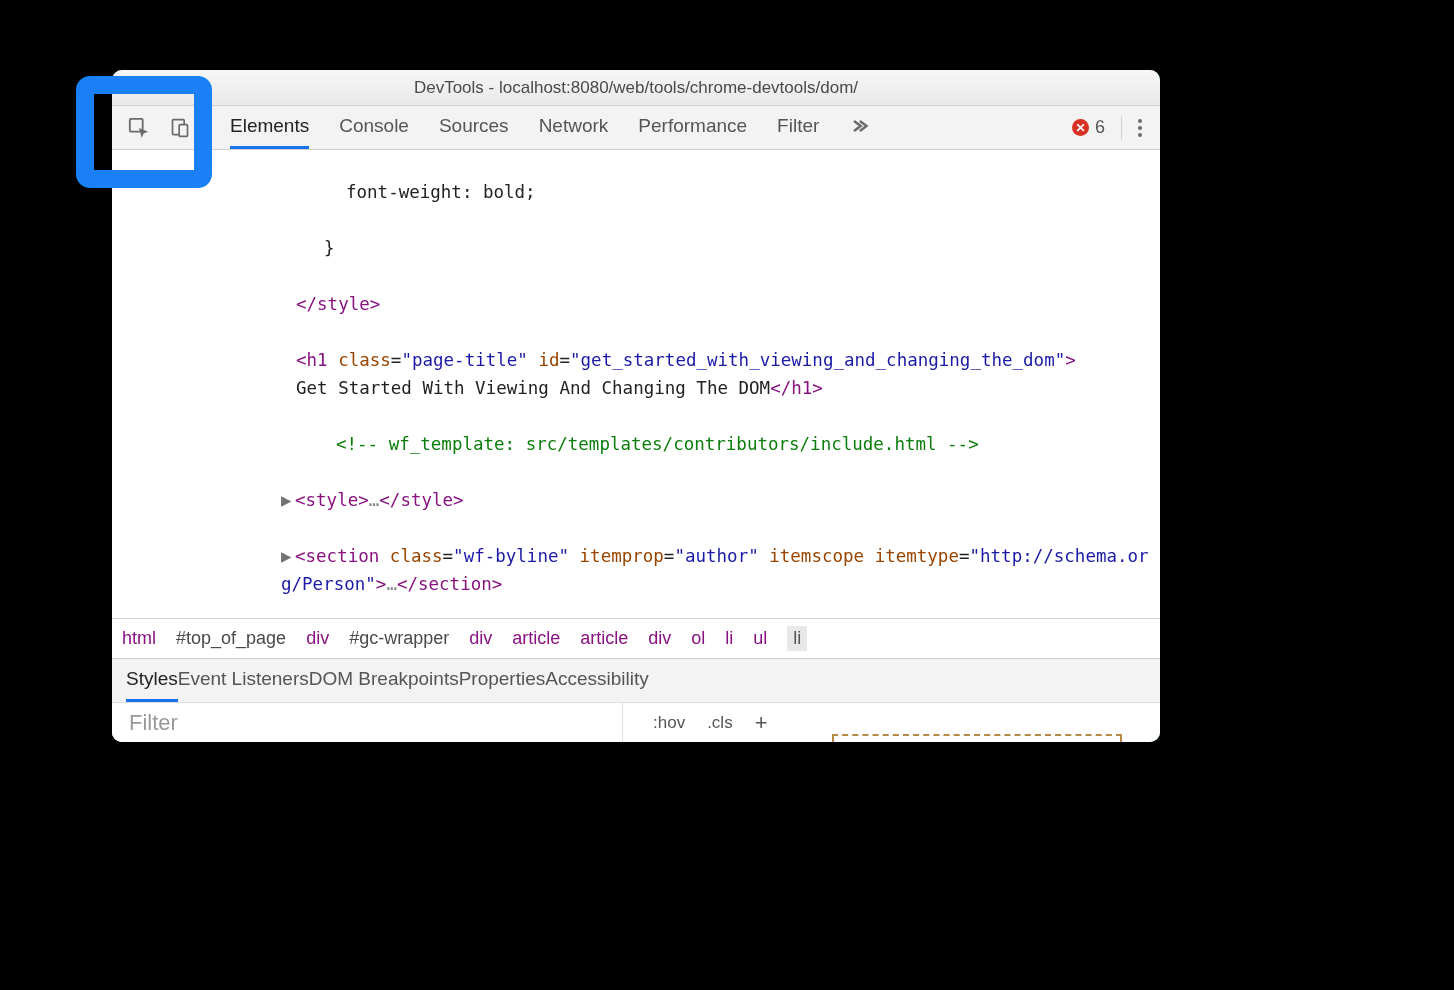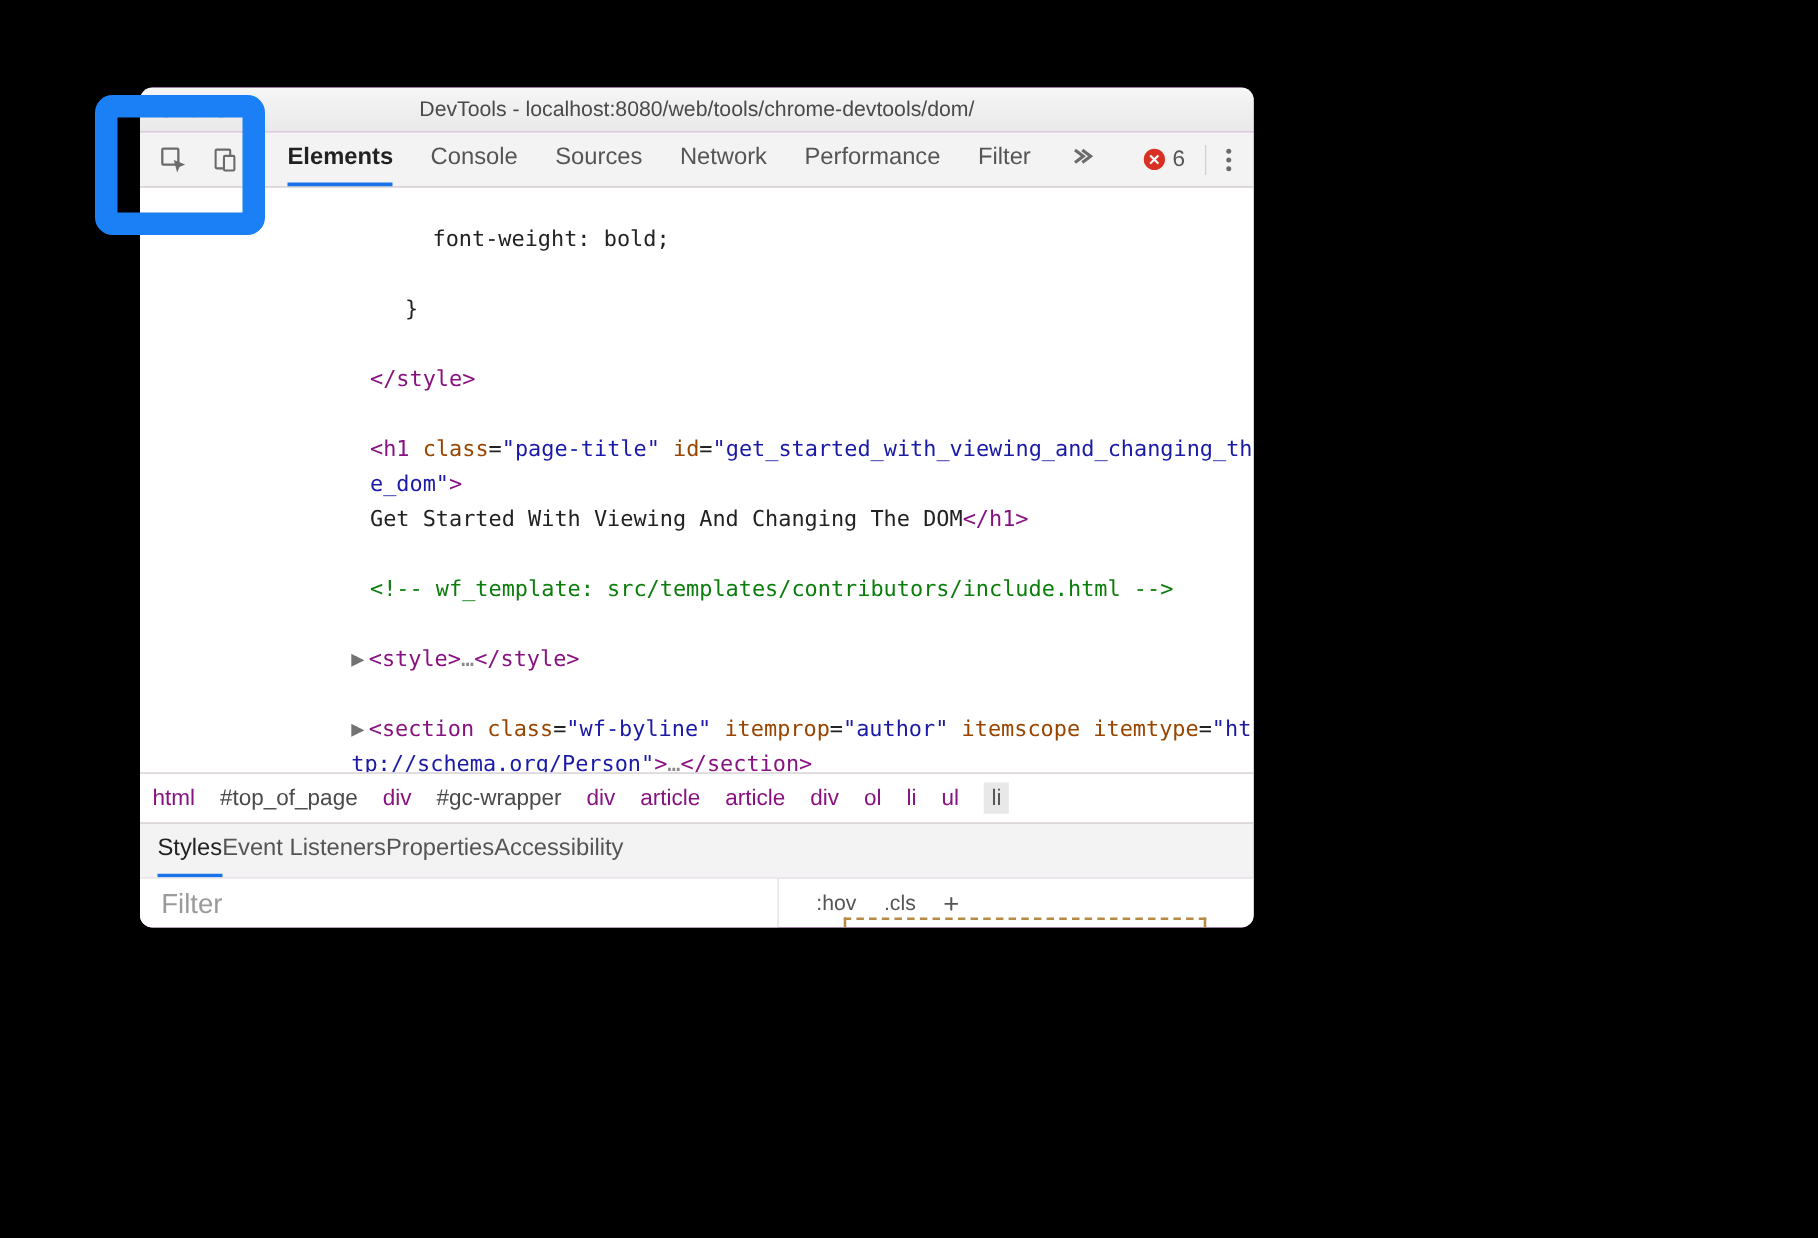--- a/index.html
+++ b/index.html
@@ -7,23 +7,23 @@
     background: #000;
     width: 1454px;
     height: 990px;
     font-family: -apple-system, BlinkMacSystemFont, "Segoe UI", Helvetica, Arial, sans-serif;
     position: relative;
   }
   .window {
     position: absolute;
     left: 112px;
     top: 70px;
-    width: 891px;
+    width: 1048px;
     height: 672px;
-    background: #f0abfc;
+    background: #7dd3fc;
     border-radius: 10px;
     box-shadow: 0 30px 60px rgba(0,0,0,.5);
     overflow: hidden;
     display: flex;
     flex-direction: column;
   }
   .titlebar {
     height: 36px;
     background: linear-gradient(#f6f6f6,#e9e9e9);
     border-bottom: 1px solid #d0d0d0;
@@ -79,21 +79,20 @@
     color:#555;
     height:100%;
     display:flex;
     align-items:center;
     border-bottom:3px solid transparent;
     cursor:pointer;
   }
   .tab.active{
     color:#222;
     border-bottom-color:#1a73e8;
-    font-weight:bold;
   }
   .overflow-icon{color:#6b6b6b;}
   .toolbar-right{
     display:flex;align-items:center;gap:16px;
     padding-right:18px;
     height:100%;
   }
   .err-badge{
     display:flex;align-items:center;gap:6px;
     font-size:18px;color:#555;
@@ -117,21 +116,21 @@
     padding-left:84px;
     padding-top:0;
     color:#222;
     white-space:pre;
   }
   .dom-line{white-space:pre-wrap;word-break:break-all;}
   .tag{color:#881280;}
   .attr{color:#994500;}
   .val{color:#1a1aa6;}
   .txt{color:#222;}
-  .cmt{color:#0b7d0b;}
+  .cmt{color:#0b7d0b;margin-left:40px;}
   .grey{color:#888;}
   .tri{color:#737373;display:inline-block;width:14px;}
   .breadcrumb{
     height:40px;
     border-top:1px solid #d0d0d0;
     background:#fff;
     display:flex;
     align-items:center;
     padding:2px 10px;
     gap:20px;
@@ -287,20 +286,21 @@
     <span>div</span>
     <span>ol</span>
     <span>li</span>
     <span>ul</span>
     <span class="bc-last">li</span>
   </div>
 
   <div class="bottom-tabs">
     <div class="btab active">Styles</div>
     <div class="btab">Event Listeners</div>
+    <div class="btab">DOM Breakpoints</div>
     <div class="btab">Properties</div>
     <div class="btab">Accessibility</div>
   </div>
 
   <div class="filter-row">
     <input class="filter-input" placeholder="Filter" style="">
     <div class="filter-actions">
       <span>:hov</span>
       <span>.cls</span>
       <span style="font-size:22px;">+</span>

